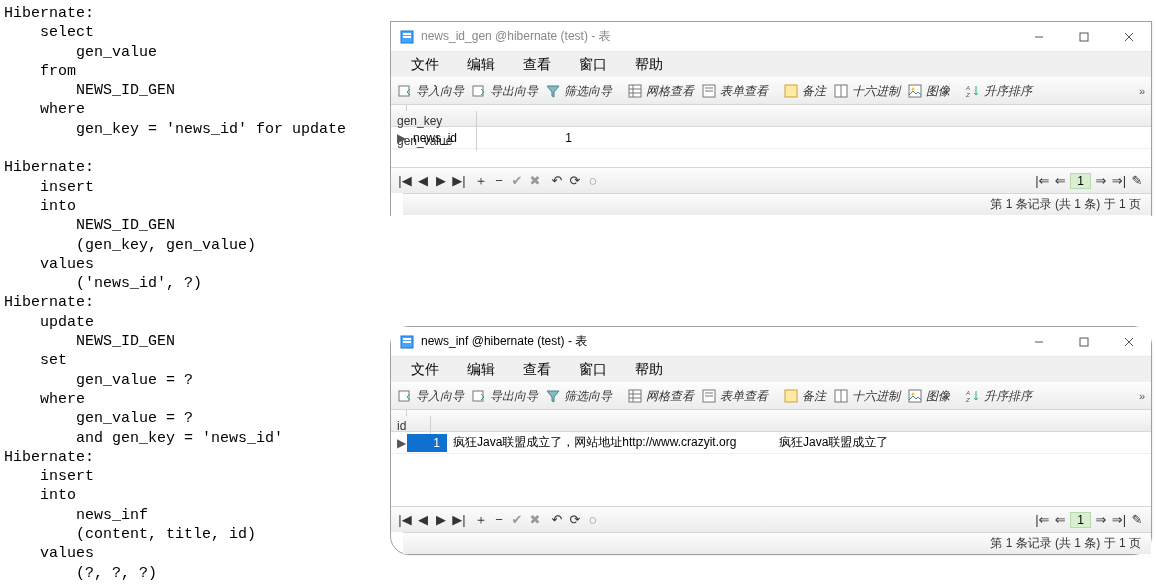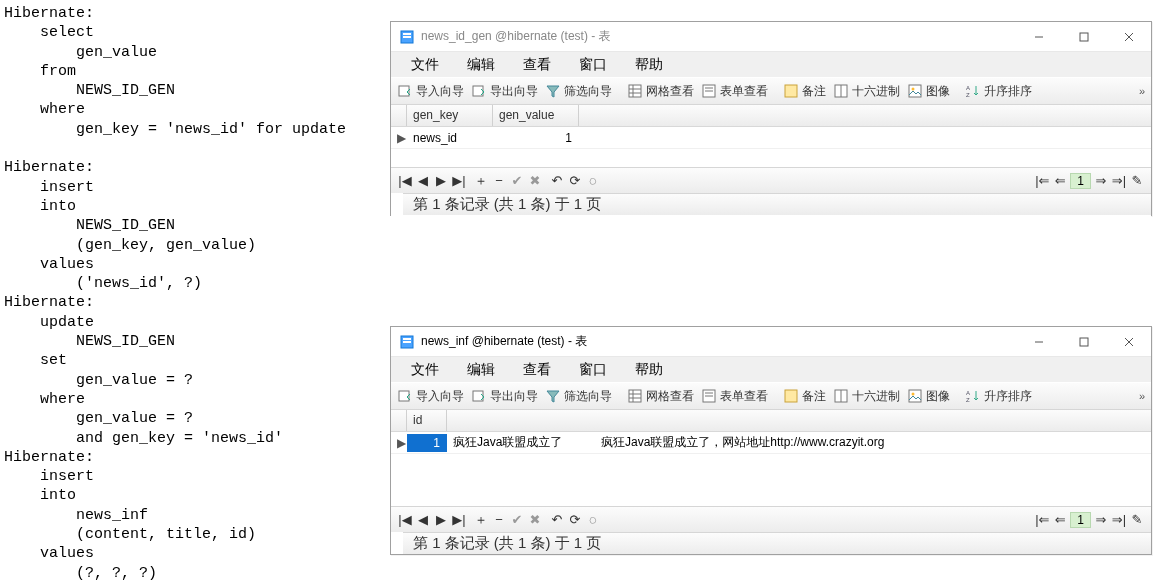--- a/index.html
+++ b/index.html
@@ -4,55 +4,55 @@
 <style>
 * { margin: 0; padding: 0; box-sizing: border-box; }
 body { background: #fff; width: 1156px; height: 587px; position: relative; font-family: "Segoe UI", Arial, sans-serif; font-size: 13px; }
 
 
 .code { position: absolute; left: 4px; top: 4px; width: 380px; font-family: "Consolas", "Courier New", monospace; font-size: 15px; line-height: 19.3px; white-space: pre; color: #000000; }
 
 
 .win { position: absolute; left: 390px; width: 762px; background: #fff; border: 1px solid #a0a0a0; box-shadow: 1px 1px 0 rgba(0,0,0,.05); }
 .win1 { top: 21px; height: 195px; }
-.win2 { top: 326px; height: 229px; }
+.win2 { top: 326px; height: 229px; border-radius: 19px; }
 
 .titlebar { height: 30px; display: flex; align-items: center; background: #fff; border-bottom: 1px solid #e8e8e8; color: #888; }
 .titlebar.active { color: #000; }
 .app-icon { width: 16px; height: 16px; margin: 0 6px 0 8px; display: inline-flex; align-items: center; justify-content: center; }
 .app-icon svg { width: 14px; height: 14px; }
 .title-text { flex: 1; font-size: 12px; }
 .win-btn { width: 45px; height: 28px; display: flex; align-items: center; justify-content: center; color: #555; }
 .win-btn svg { width: 10px; height: 10px; stroke: currentColor; stroke-width: 1; fill: none; }
 
 .menubar { height: 25px; background: #f0f0f0; display: flex; align-items: center; padding: 0 6px; gap: 0; font-size: 14px; }
 .menuitem { padding: 3px 14px; }
 
 .toolbar { height: 28px; background: linear-gradient(#fcfcfc,#ececec); border-top: 1px solid #fff; border-bottom: 1px solid #d6d6d6; display: flex; align-items: center; padding: 0 4px; font-size: 12px; }
-.tbtn { display: flex; align-items: center; padding: 2px 5px 2px 2px; gap: 3px; color: #333; }
+.tbtn { display: flex; align-items: center; padding: 2px 5px 2px 2px; gap: 3px; color: #333; font-style: italic; }
 .tbicon { width: 16px; height: 16px; display: inline-flex; align-items: center; justify-content: center; }
 .sep { width: 8px; }
 .chev { position: absolute; right: 6px; top: 50%; transform: translateY(-50%); font-size: 11px; color: #555; }
 
 .grid-area { position: relative; background: #fff; }
-.ghead { display: flex; background: linear-gradient(#fcfcfc,#ececec); border-bottom: 1px solid #d8d8d8; height: 22px; }
+.ghead { display: flex; background: linear-gradient(#fcfcfc,#ececec); border-bottom: 1px solid #d8d8d8; height: 22px; flex-direction: column; }
 .gcol { border-right: 1px solid #d0d0d0; padding: 3px 6px; font-size: 12px; color: #333; }
 .grow { display: flex; height: 22px; align-items: center; border-bottom: 1px solid #f0f0f0; font-size: 12px; }
 .gcell { padding: 2px 6px; border-right: 1px solid transparent; }
 .rowind { width: 16px; text-align: center; color: #555; }
 .sel { background: #1070d0; color: #fff; }
 .ra { text-align: right; }
 
 .navbar { position: absolute; bottom: 22px; left: 0; right: 0; height: 26px; background: linear-gradient(#fcfcfc,#ececec); border-top: 1px solid #d6d6d6; display: flex; align-items: center; padding: 0 6px; gap: 6px; }
 .ng { display: flex; gap: 2px; align-items: center; }
 .nbtn { width: 16px; height: 16px; display: flex; align-items: center; justify-content: center; color: #333; }
 .right-nav { position: absolute; right: 6px; display: flex; gap: 2px; align-items: center; }
 .pgbox { background: #d8f0d0; padding: 0 6px; font-size: 12px; border: 1px solid #b8d8b0; }
 
-.status { position: absolute; bottom: 0; left: 12px; right: 0; height: 22px; background: linear-gradient(#fcfcfc,#ececec); border-top: 1px solid #d6d6d6; font-size: 15px; display: flex; align-items: center; justify-content: flex-start; padding: 0 10px; color: #333; }
+.status { position: absolute; bottom: 0; left: 12px; right: 0; height: 22px; background: linear-gradient(#fcfcfc,#ececec); border-top: 1px solid #d6d6d6; font-size: 12px; display: flex; align-items: center; justify-content: flex-end; padding: 0 10px; color: #333; }
 </style>
 </head>
 <body>
 
 <div class="code">Hibernate:
     select
         gen_value 
     from
         NEWS_ID_GEN 
     where
@@ -378,22 +378,22 @@
   </div>
 
   <div class="grid-area" style="height:96px;">
     <div class="ghead">
       <div class="gcol rowind"></div>
       <div class="gcol" style="width:40px">id</div>
     </div>
     <div class="grow">
       <div class="gcell rowind">▶</div>
       <div class="gcell ra sel" style="width:40px">1</div>
+      <div class="gcell" style="width:326px">疯狂Java联盟成立了，网站地址http://www.crazyit.org</div>
       <div class="gcell" style="width:148px">疯狂Java联盟成立了</div>
-      <div class="gcell" style="width:326px">疯狂Java联盟成立了，网站地址http://www.crazyit.org</div>
     </div>
   </div>
 
   <div class="navbar">
     <div class="ng">
       <span class="nbtn">|◀</span>
       <span class="nbtn">◀</span>
       <span class="nbtn">▶</span>
       <span class="nbtn">▶|</span>
     </div>

